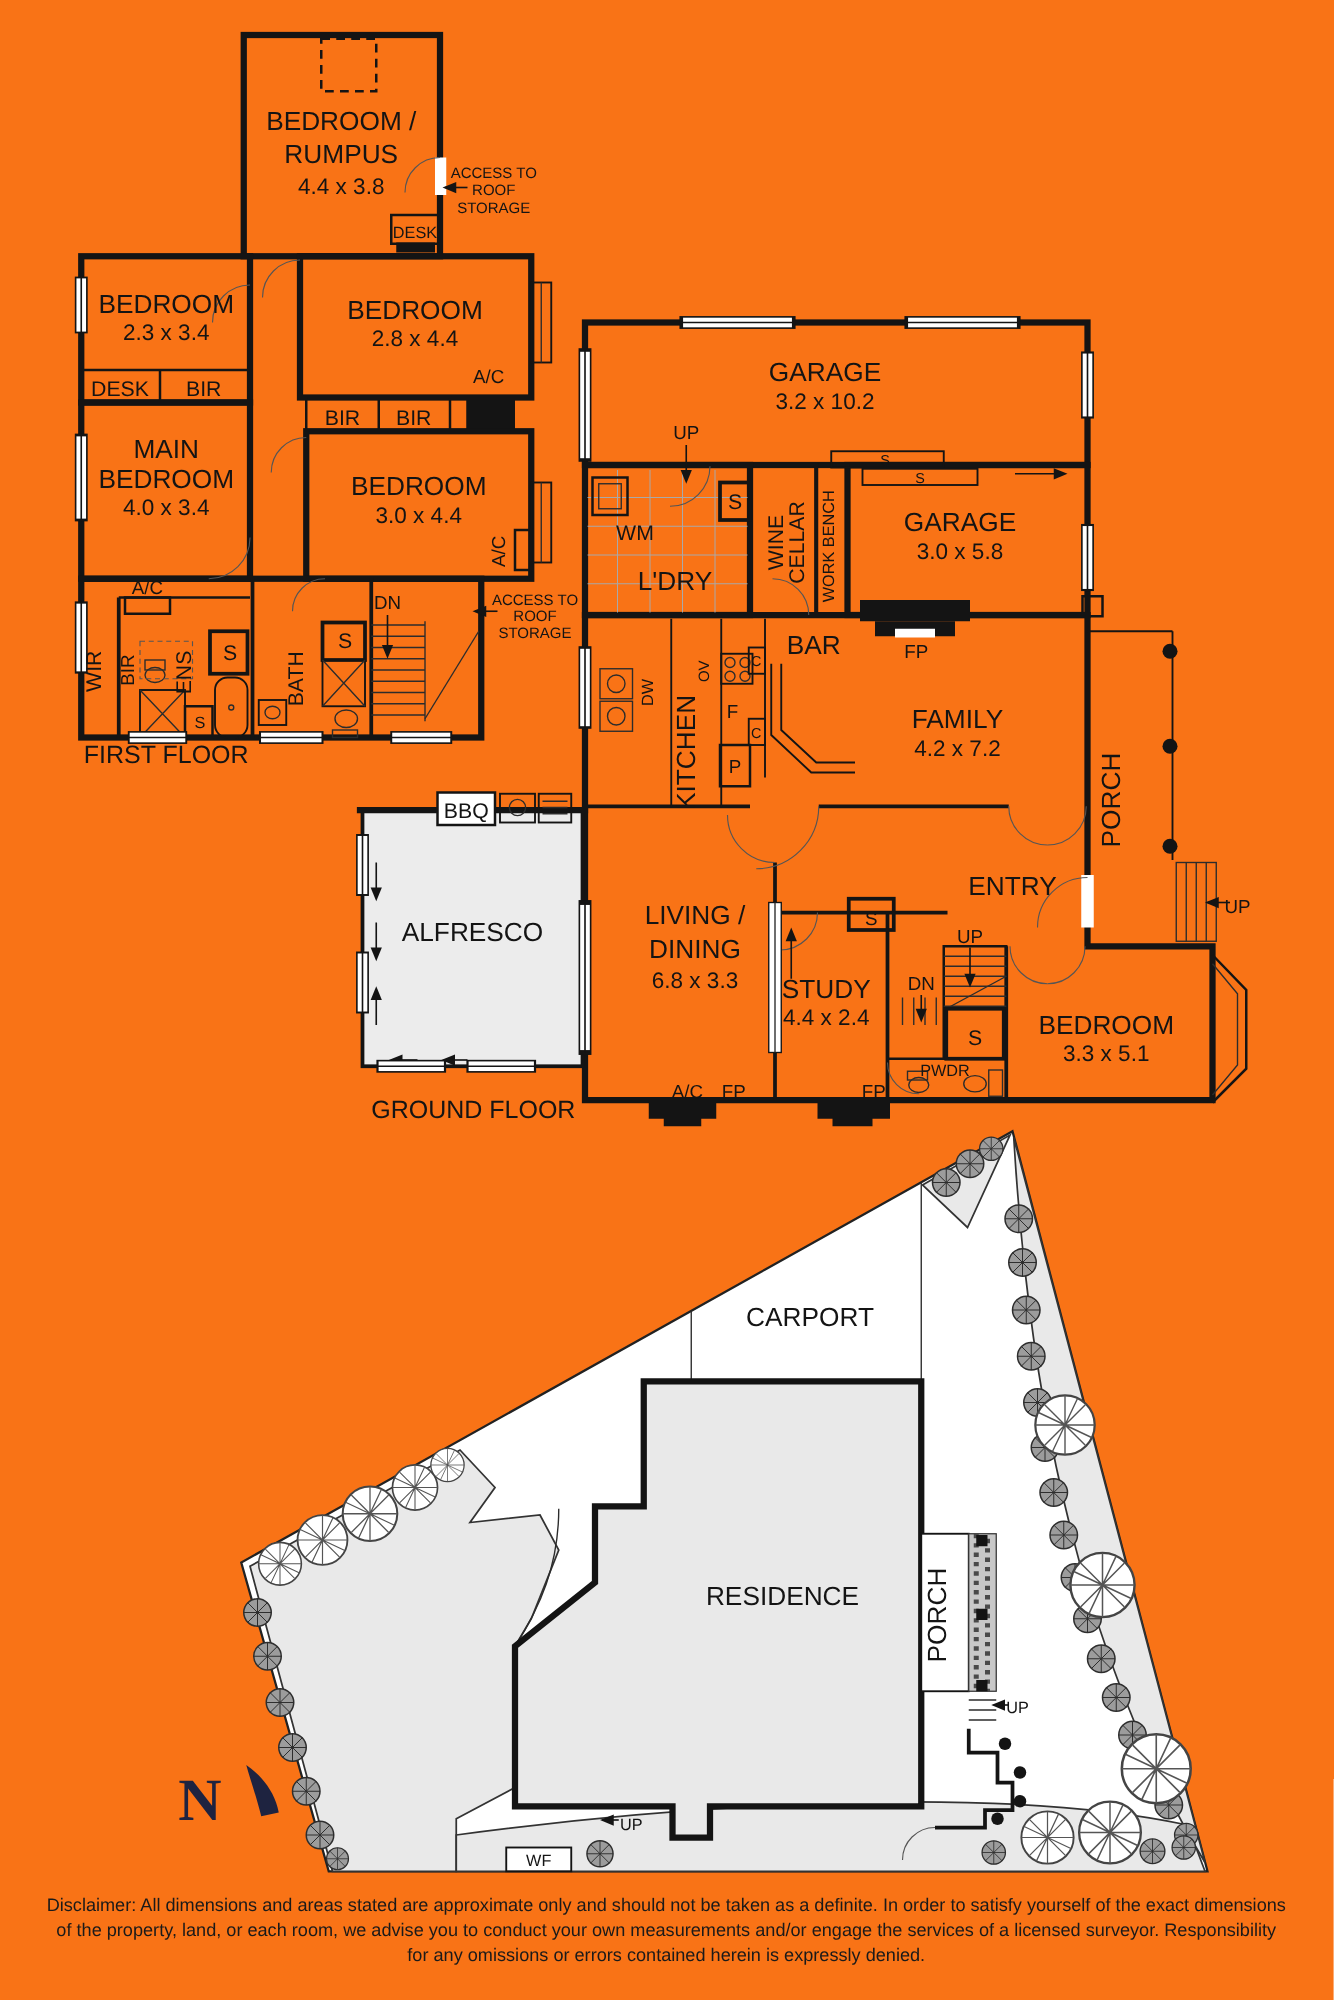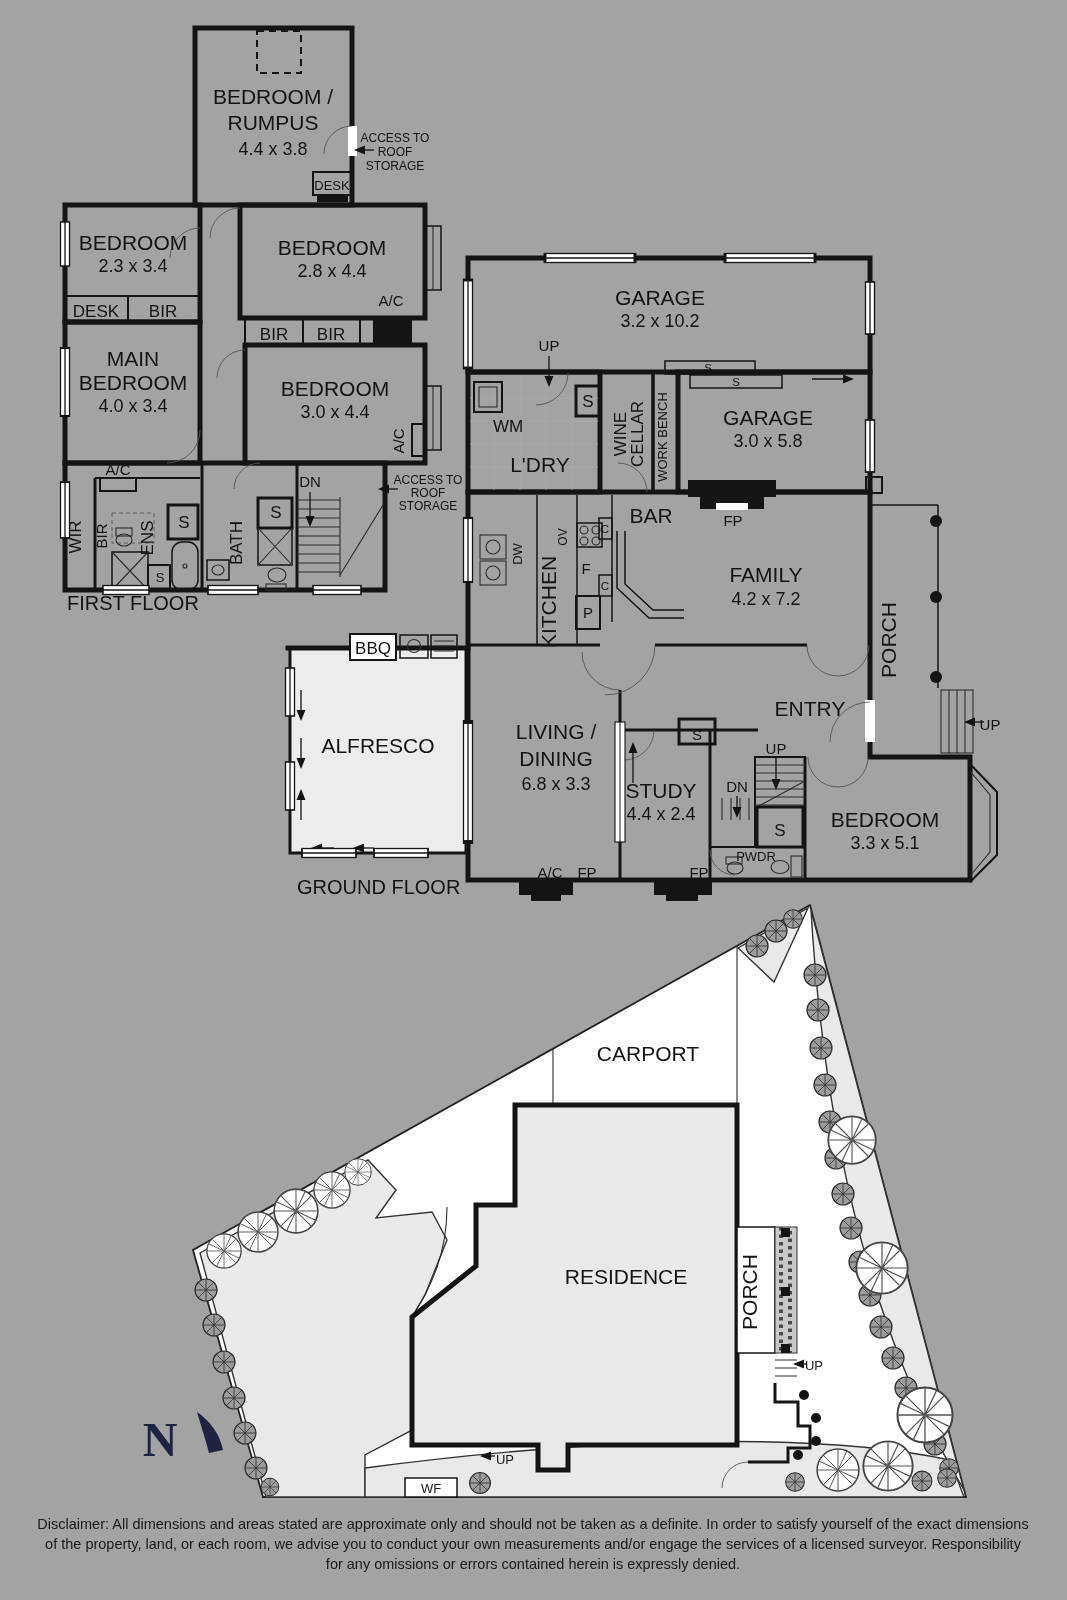--- a/index.html
+++ b/index.html
@@ -1,16 +1,16 @@
 <!DOCTYPE html>
 <html><head>
 <meta charset="utf-8">
 <style>
   html,body{margin:0;padding:0;background:#fff;}
-  .page{width:1067px;height:1600px;position:relative;background:#a3a3a3;text-align:center;}
+  .page{width:1067px;height:1600px;position:relative;background:#f97316;text-align:center;}
   svg text{font-family:"Liberation Sans",sans-serif;fill:#141414;text-anchor:middle;}
   .t-room{font-size:21px;}
   .t-dims{font-size:18px;}
   .t-lbl{font-size:15px;}
   .t-lbl2{font-size:13px;}
   .t-lbl3{font-size:17px;}
   .t-tiny{font-size:11.5px;}
   .t-sm{font-size:12px;}
   .t-floor{font-size:20px;text-anchor:start;}
   .t-disc{font-size:14.5px;fill:#1a1a1a;}

